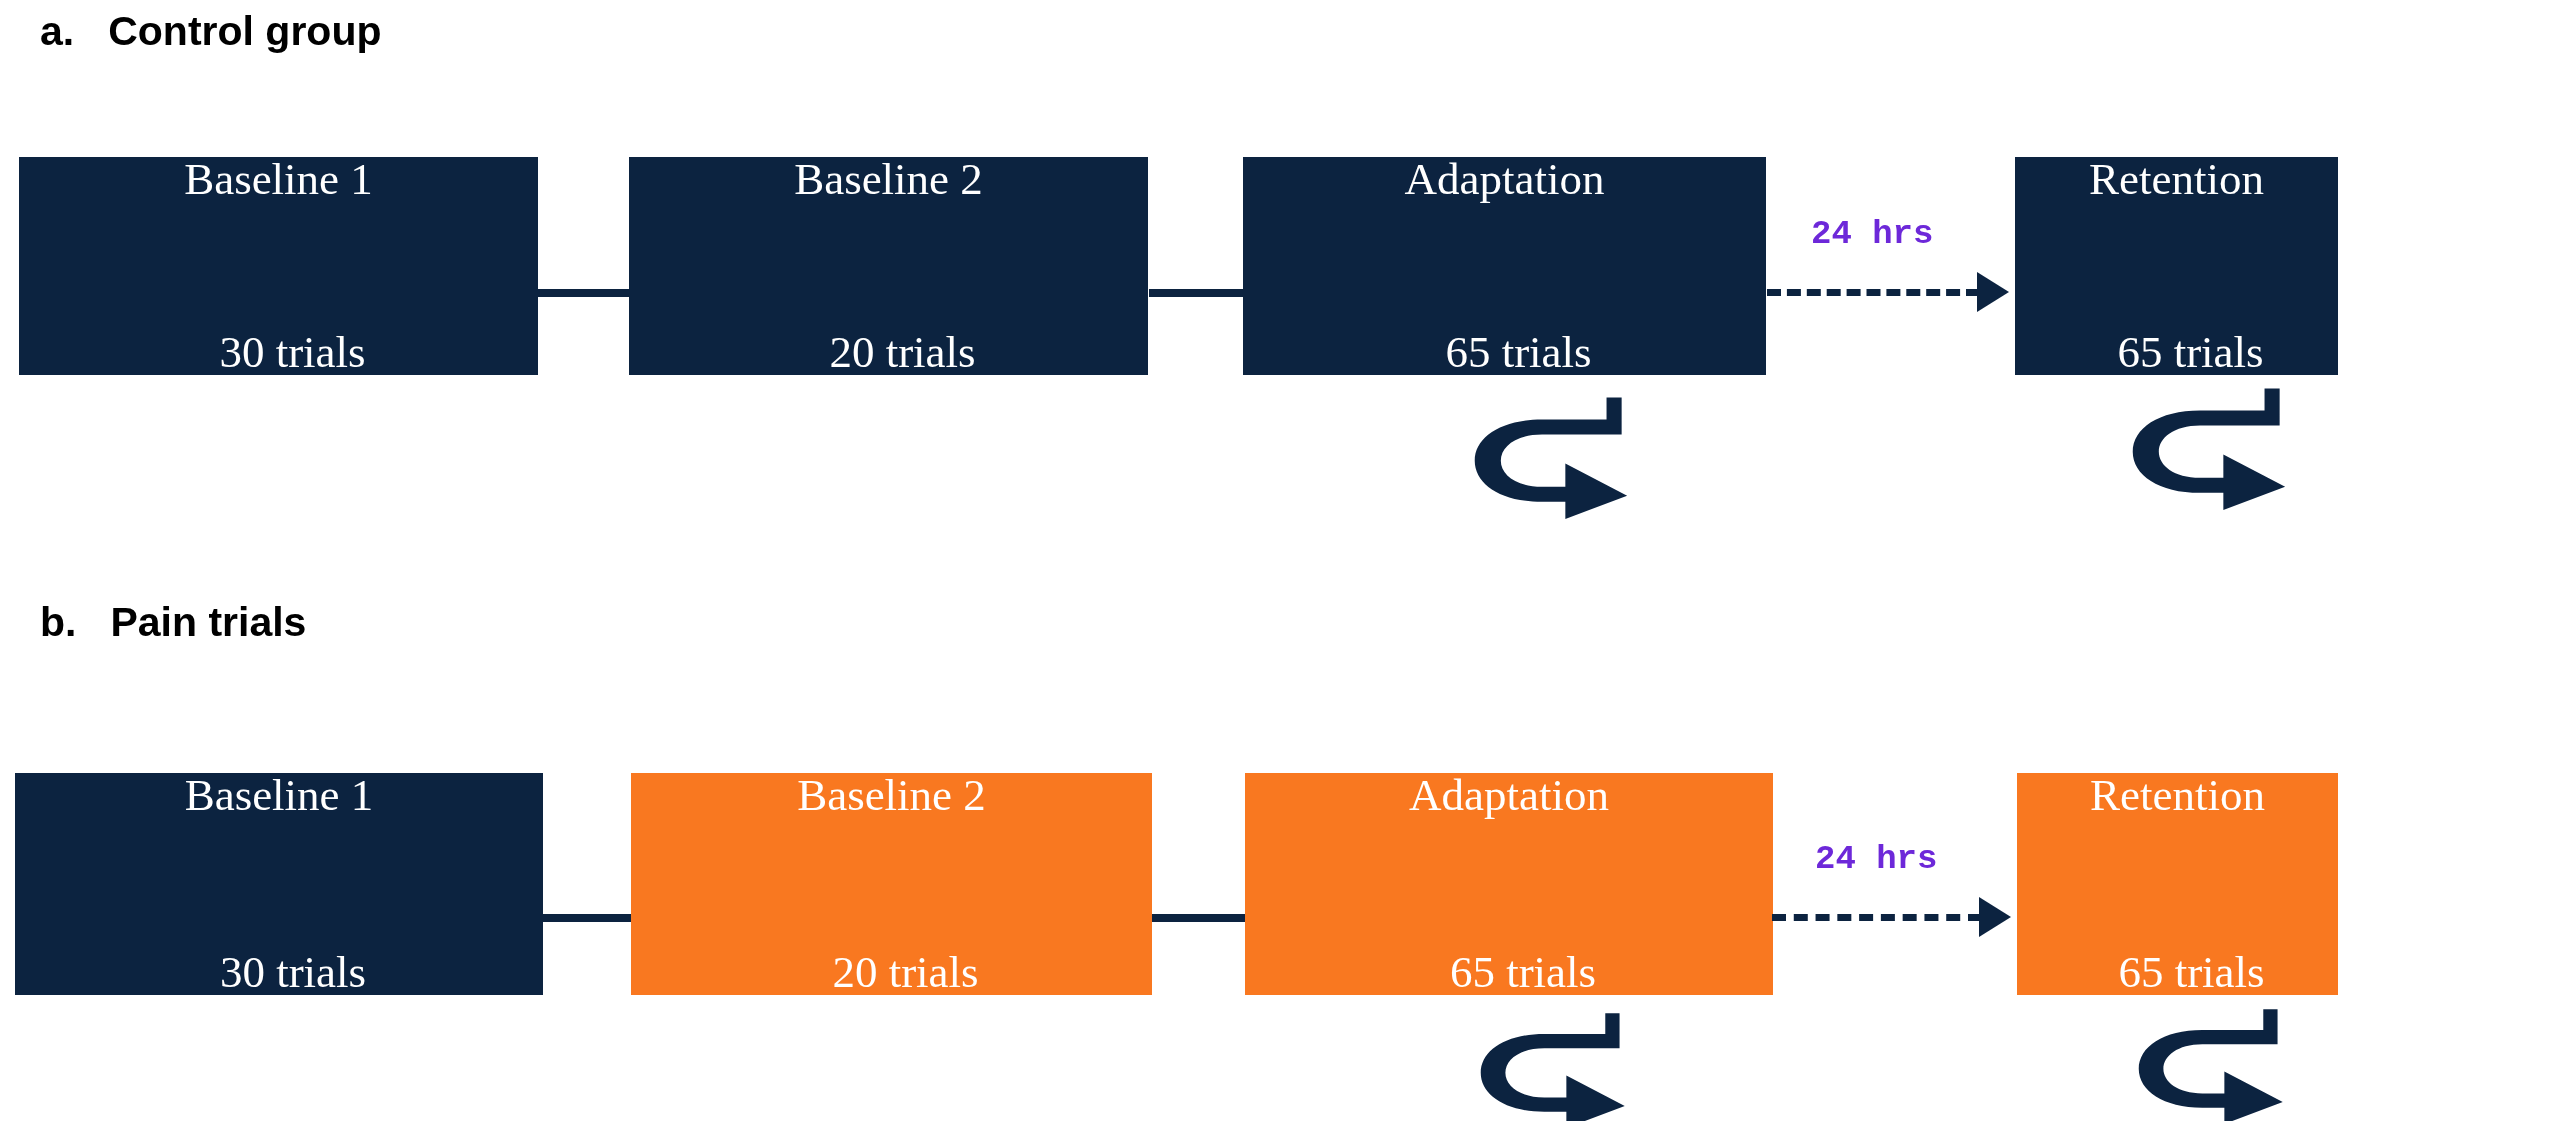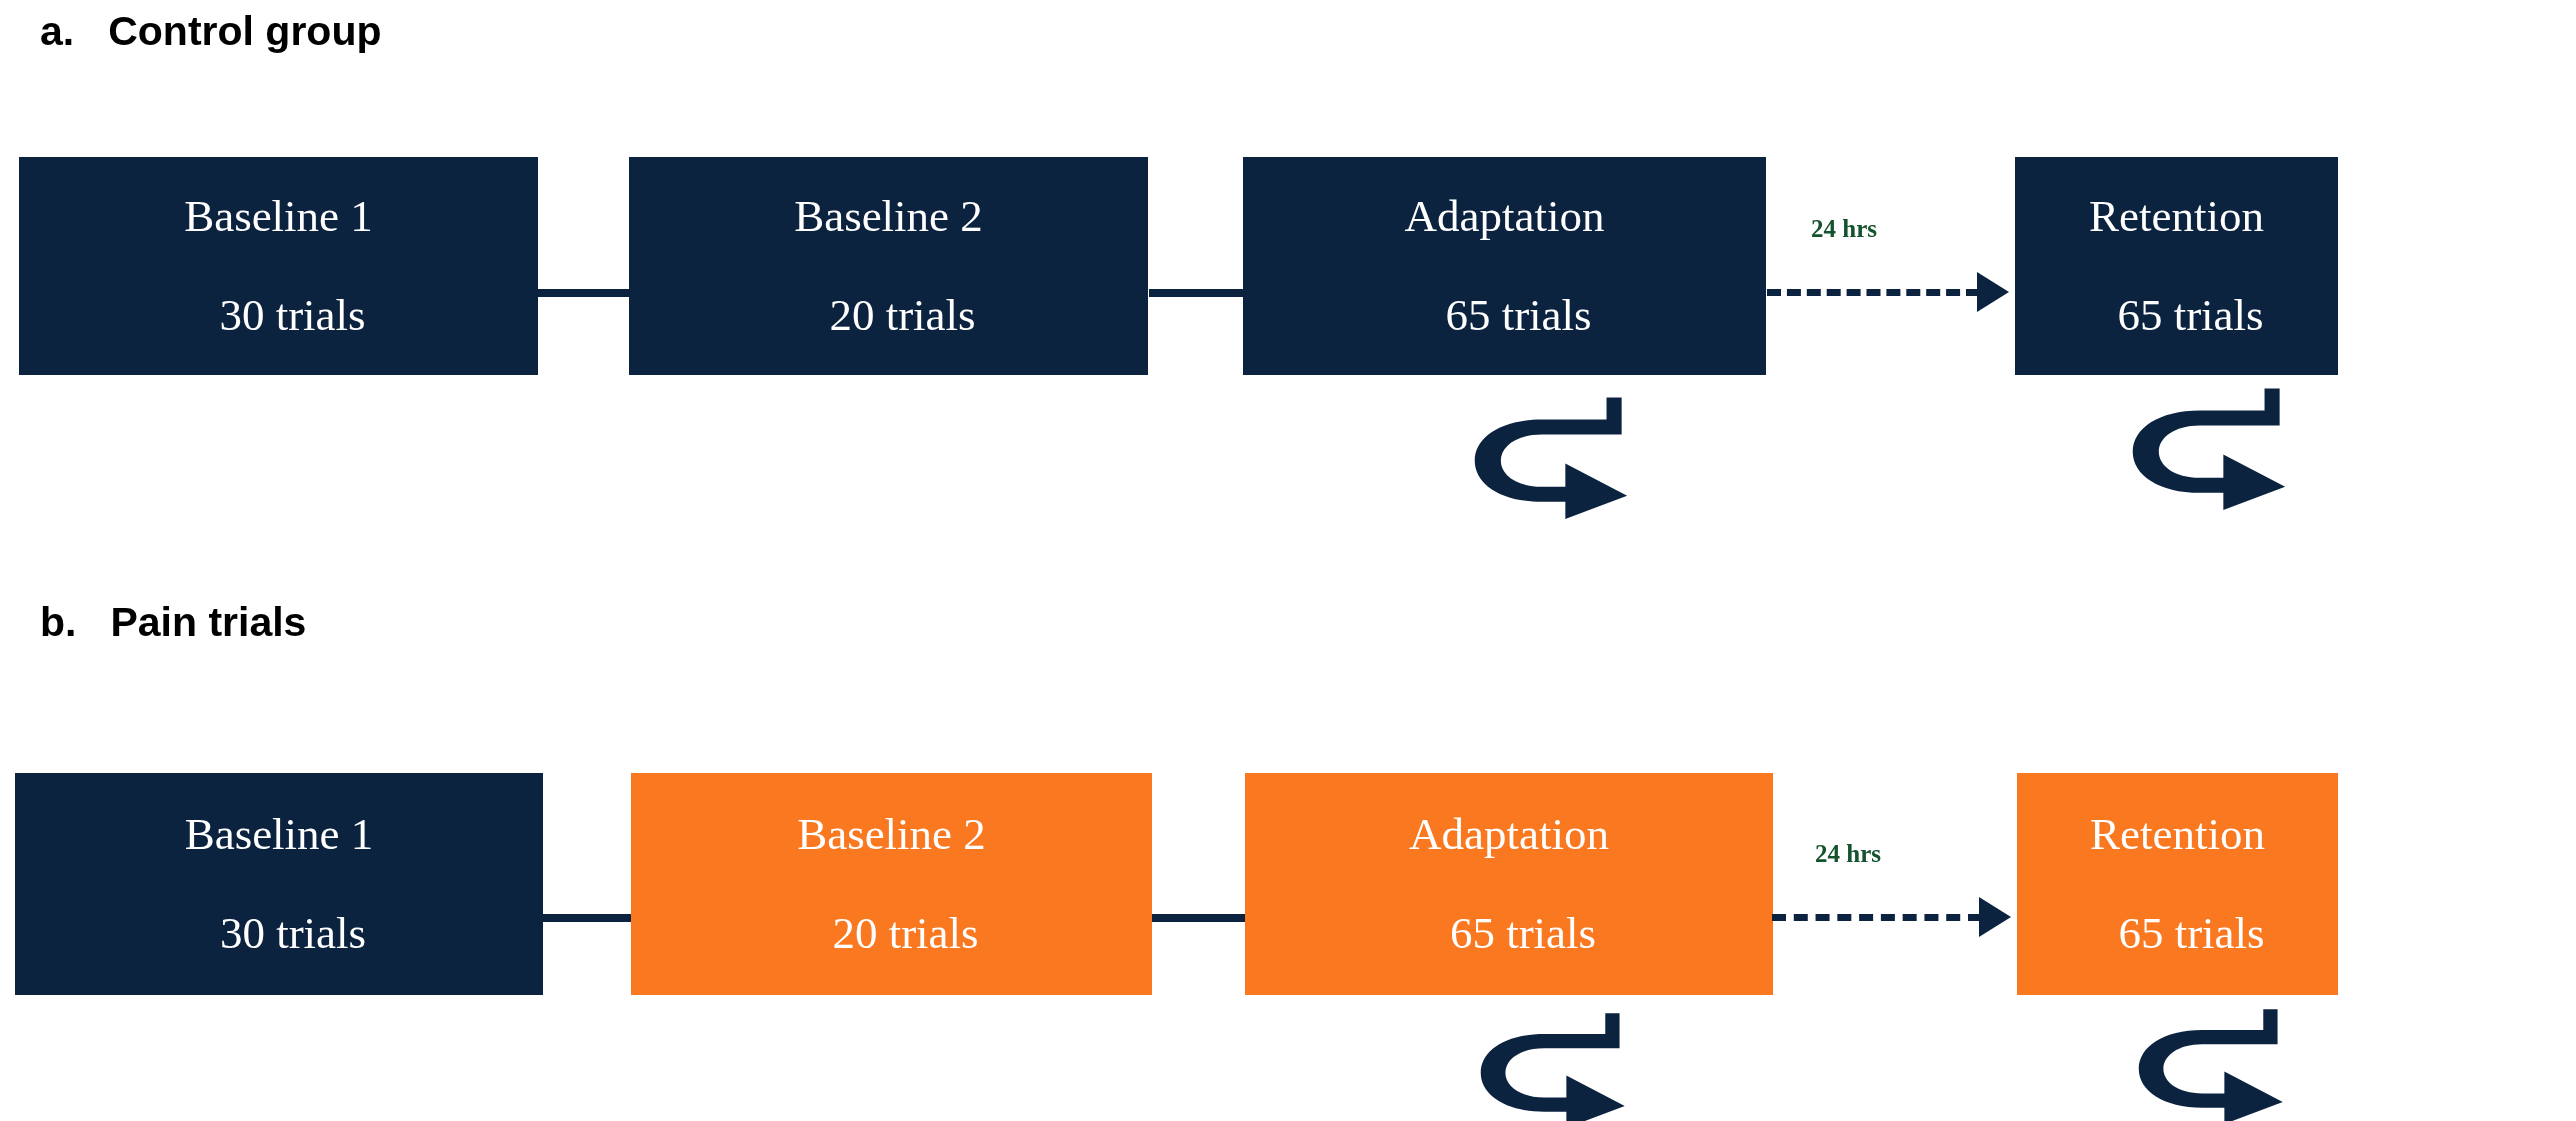--- a/index.html
+++ b/index.html
@@ -8,36 +8,36 @@
 
   .panel{position:absolute;left:0;top:0;width:2576px;}
 
   .panel-heading{position:absolute;display:flex;align-items:baseline;
     font-family:"Liberation Sans",sans-serif;font-weight:bold;
     color:#000000;white-space:nowrap;}
   .panel-letter{font-size:41px;font-weight:bold;}
   .panel-title{font-size:41px;font-weight:bold;margin-left:34px;}
 
   .stage-box{position:absolute;display:flex;flex-direction:column;
-    align-items:center;justify-content:center;box-sizing:border-box;}
+    align-items:center;justify-content:space-between;box-sizing:border-box;}
   .stage-label{font-family:"Liberation Serif",serif;font-size:45px;
     color:#ffffff;line-height:1;white-space:nowrap;}
   .stage-trials{font-family:"Liberation Serif",serif;font-size:45px;
     color:#ffffff;line-height:1;white-space:nowrap;margin-top:54px;margin-left:28px;}
 
   .connector{position:absolute;height:7.6px;background:#0C2340;}
 
   .delay-wrap{position:absolute;height:0;}
   .delay-dash{position:absolute;top:0;left:0;height:0;
     border-top:7.6px dashed #0C2340;}
   .delay-head{position:absolute;width:0;height:0;
     border-top:20.6px solid transparent;border-bottom:20.6px solid transparent;
     border-left:32px solid #0C2340;}
-  .delay-label{position:absolute;font-family:Liberation Serif, serif;
-    font-weight:bold;font-size:25px;color:#14532d;white-space:nowrap;}
+  .delay-label{position:absolute;font-family:Liberation Mono, monospace;
+    font-weight:bold;font-size:34px;color:#6d28d9;white-space:nowrap;}
 
   .uturn{position:absolute;}
 </style>
 </head>
 <body>
 
 <div class="panel">
 
   <div class="panel-heading" style="left:40px;top:8.2px;">
     <span class="panel-letter">a.</span>

